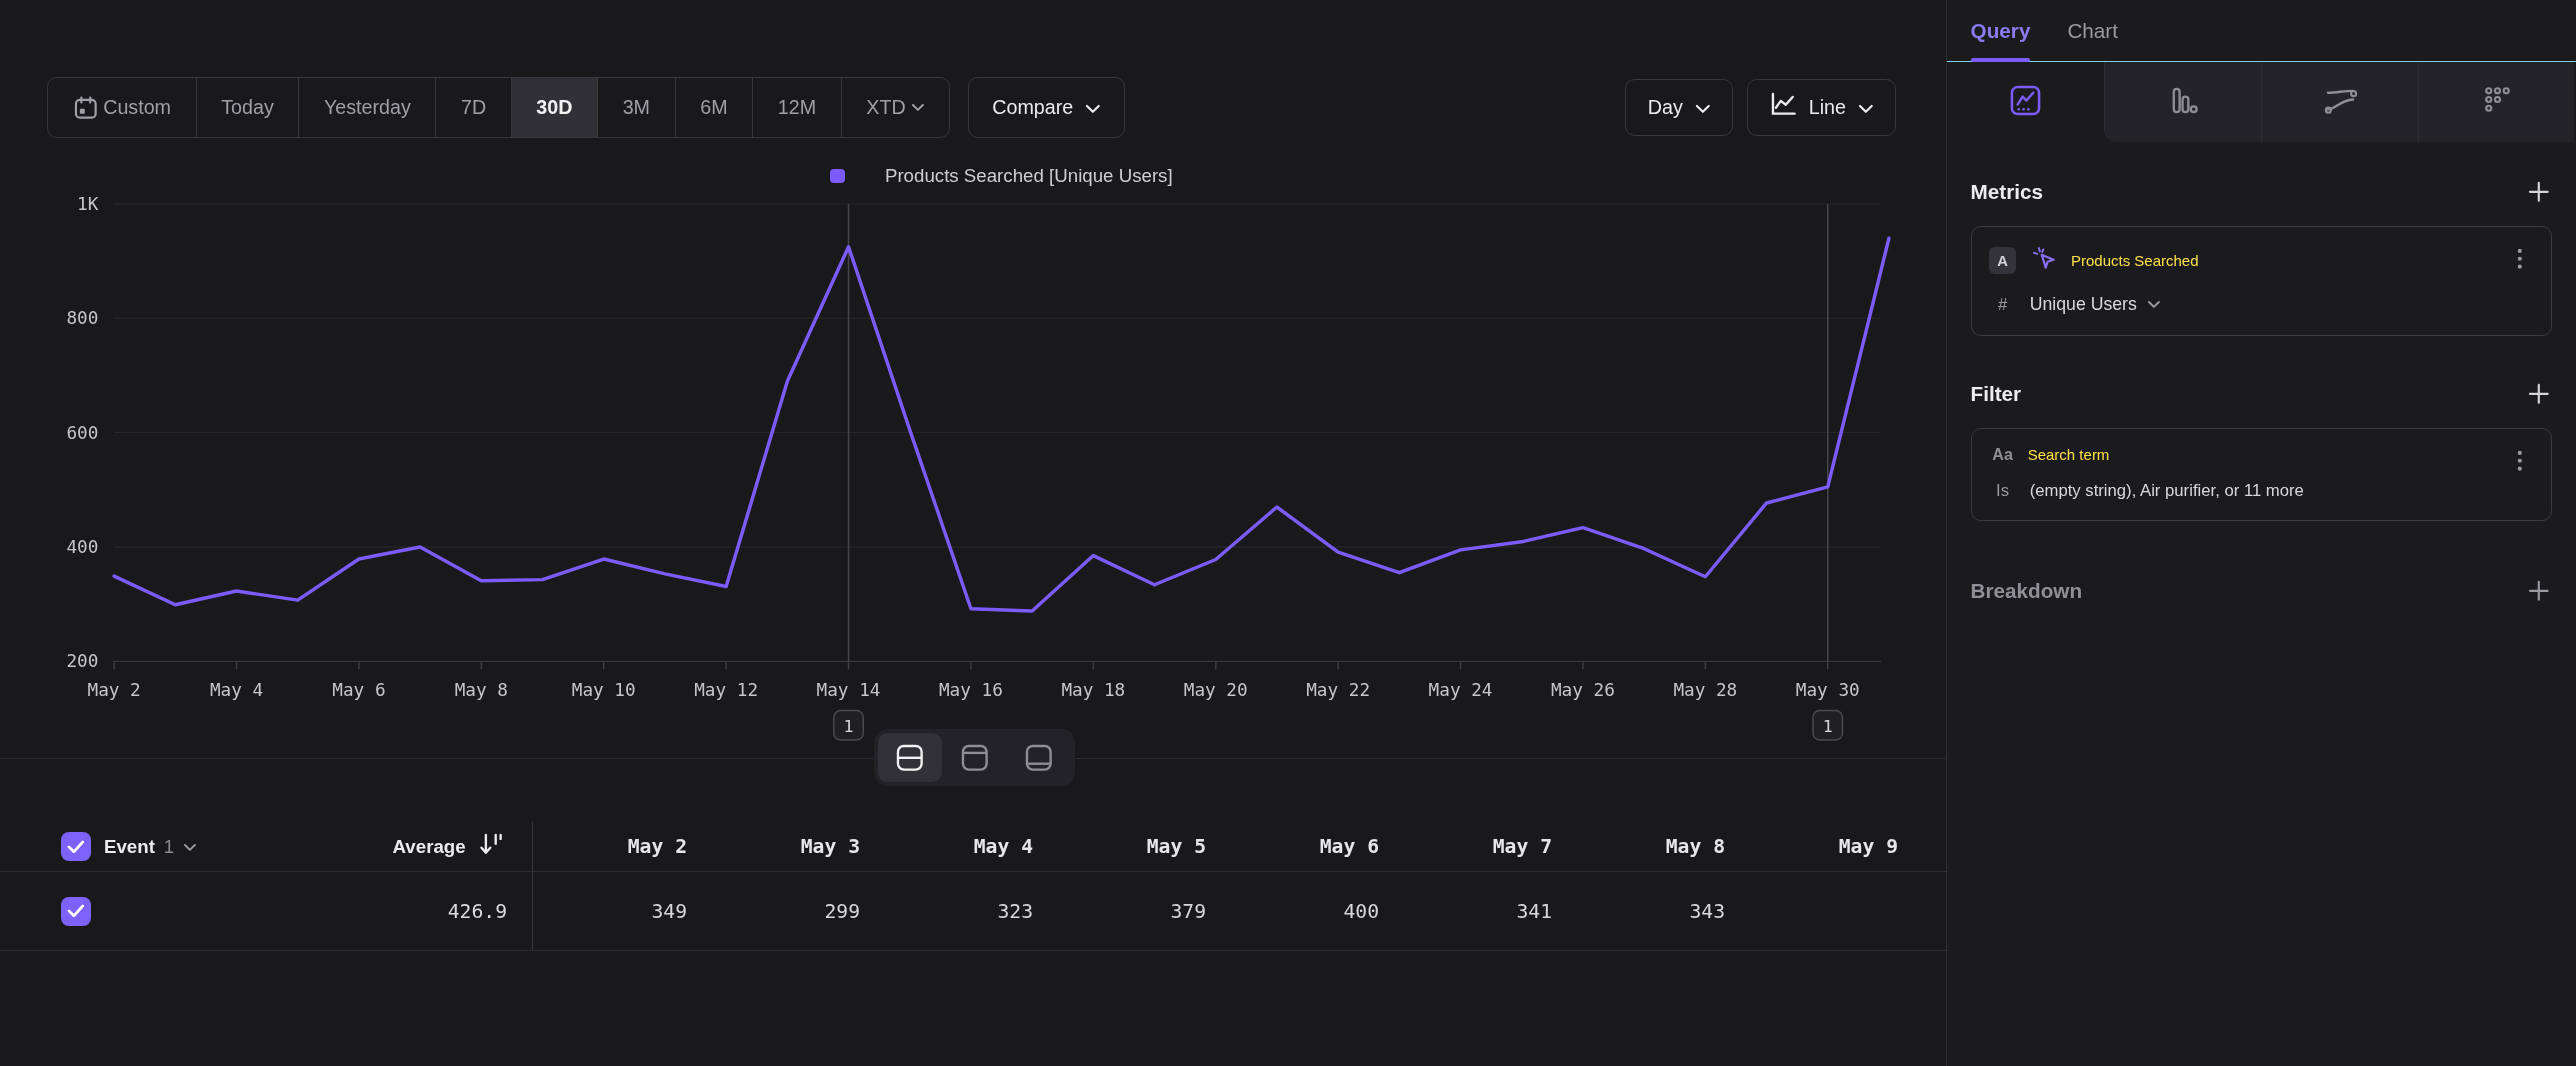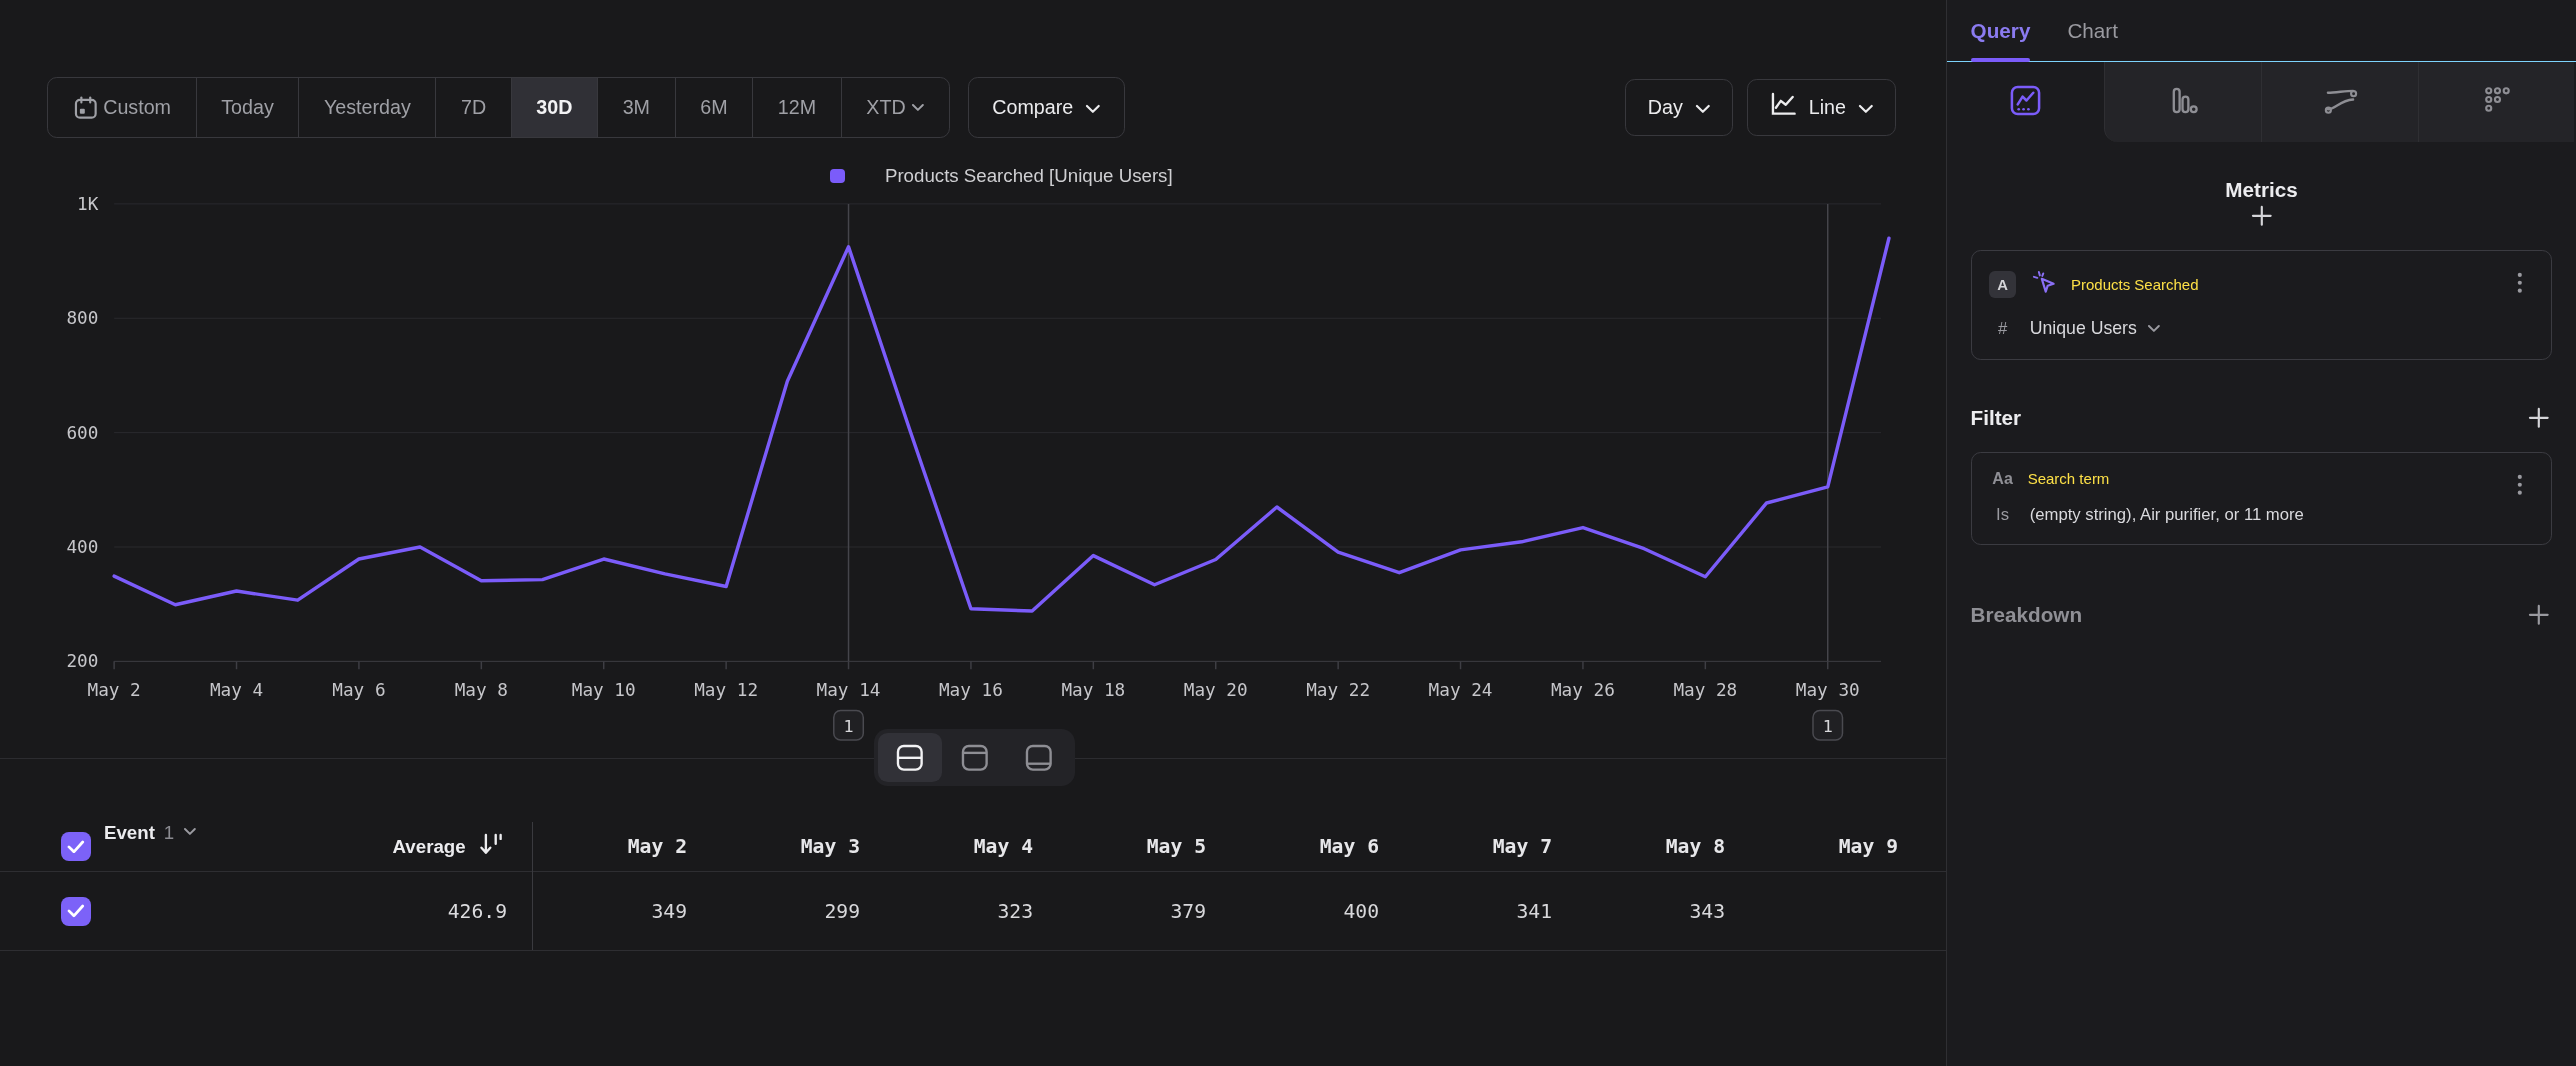--- a/index.html
+++ b/index.html
@@ -42,21 +42,21 @@
   .layout-btn svg { display:block; }
 
   
   #table { position:absolute; top:822px; left:0; width:1946px; }
   .t-row { position:relative; border-bottom:1px solid #2e2e32; }
   #t-head { height:50px; }
   #t-body-row { height:79px; }
   .checkbox { position:absolute; left:61px; width:29.5px; height:29.5px; border-radius:7.9px; background:#7c62f8; display:flex; align-items:center; justify-content:center; cursor:pointer; }
   #t-head .checkbox { top:9.8px; }
   #t-body-row .checkbox { top:24.6px; }
-  #event-head { position:absolute; left:104px; top:0; height:50px; display:flex; gap:8.9px; cursor:pointer; }
+  #event-head { position:absolute; left:104px; top:0; height:50px; display:flex; align-items:center; gap:8.9px; cursor:pointer; }
   #event-head .lbl { font-size:18.7px; font-weight:bold; color:#ececef; }
   #event-head .cnt { font-size:18.7px; color:#8b8b91; }
   #avg-head { position:absolute; right:1443px; top:0; height:50px; display:flex; align-items:center; gap:13.8px; cursor:pointer; }
   #avg-head .lbl { font-size:18.7px; font-weight:bold; color:#ececef; }
   #event-name { position:absolute; left:104px; top:0; height:79px; display:flex; align-items:center; font-size:19.7px; color:#dfdfe2; white-space:nowrap; }
   #avg-value { position:absolute; right:1439px; top:0; height:79px; display:flex; align-items:center; font-size:19.7px; color:#dcdcdf; }
   .col-divider { position:absolute; left:532px; top:0; width:1px; height:129px; background:#3a3a3f; }
   .day-cols { position:absolute; left:514px; top:0; display:flex; height:100%; }
   .day-cell { width:173px; text-align:right; display:flex; align-items:center; justify-content:flex-end; font-size:19.7px; }
   #t-head .day-cell { color:#e6e6e9; font-weight:bold; }
@@ -73,21 +73,21 @@
   .icon-tab { width:157px; display:flex; align-items:center; justify-content:center; cursor:pointer; }
   .icon-tab.inactive { background:#242428; border-left:1px solid #2f2f33; }
   .icon-tab.first-inactive { border-bottom-left-radius:13.8px; }
   .icon-tab.last { width:156px; }
 
   #panel-content { padding:0 23.6px; }
   .section-head { display:flex; align-items:center; justify-content:space-between; }
   .section-head .title { font-size:20.7px; font-weight:bold; color:#ececef; }
   .section-head.muted .title { color:#8f8f95; }
   .plus-btn { width:27.6px; height:27.6px; display:flex; align-items:center; justify-content:center; cursor:pointer; }
-  #metrics-head { margin-top:36px;flex-direction:column; }
+  #metrics-head { margin-top:36px; }
   .card { margin-top:20.7px; border:1px solid #3b3b41; border-radius:9.8px; padding:16.7px 17.7px 19.7px 17.7px; }
   .card-row1 { display:flex; align-items:center; position:relative; }
   .a-badge { width:26.6px; height:26.6px; border-radius:5.9px; background:#333339; color:#d4d4d8; font-size:14.8px; font-weight:bold; display:flex; align-items:center; justify-content:center; }
   .evt-icon { margin-left:13.8px; }
   .card-title { margin-left:11.8px; font-size:15px; font-weight:500; color:#fde047; }
   .kebab { position:absolute; right:2px; top:2px; cursor:pointer; }
   .card-row2 { display:flex; align-items:center; margin-top:16.7px; }
   .row2-prefix { width:26.6px; text-align:center; font-size:16.7px; color:#9a9aa0; }
   .row2-label { margin-left:13.8px; font-size:17.7px; color:#d9d9dd; display:flex; align-items:center; gap:9.8px; cursor:pointer; }
   .aa-badge { width:26.6px; text-align:center; font-size:16px; color:#8f8f95; font-weight:bold; }

